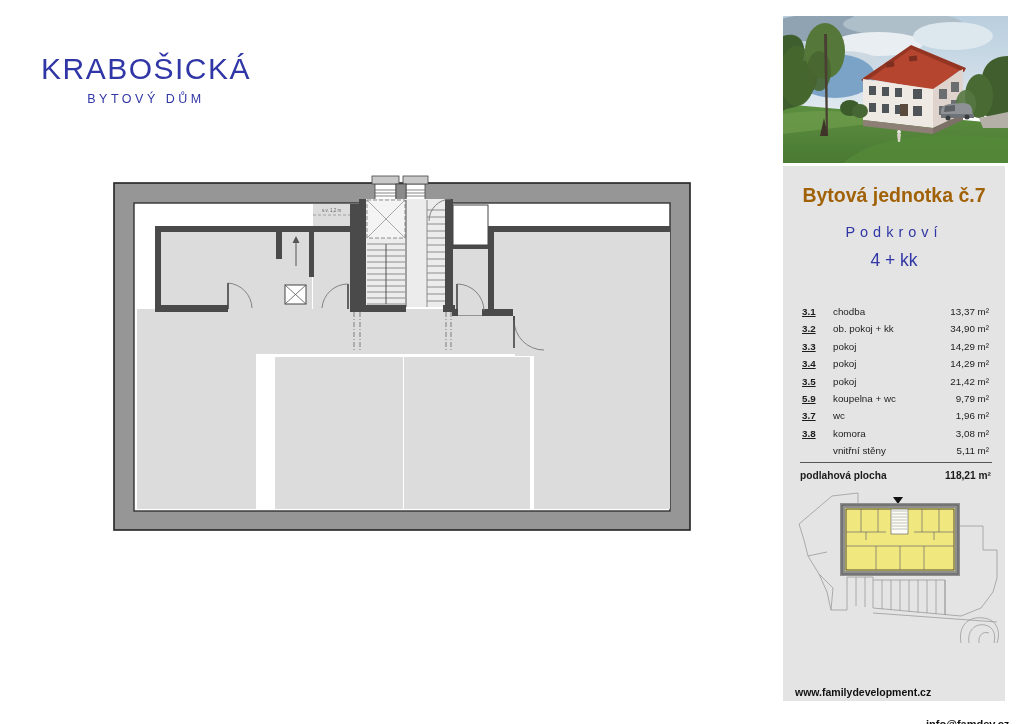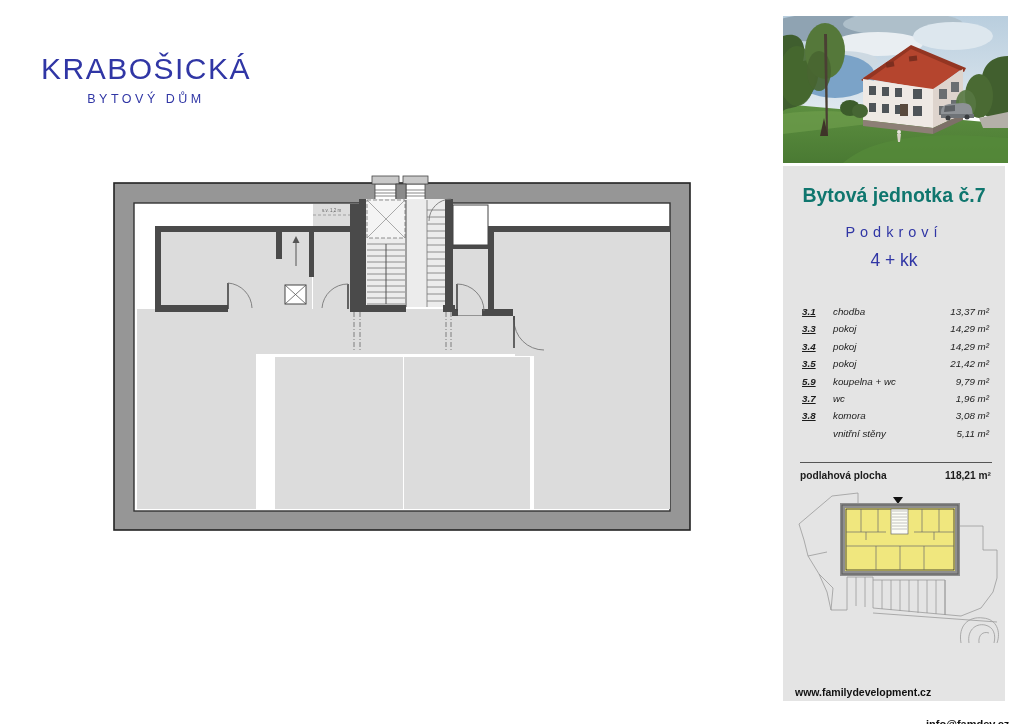--- a/index.html
+++ b/index.html
@@ -98,30 +98,31 @@
   <rect x="158" y="98" width="33" height="4" fill="#6f7377"></rect>
   <circle cx="165" cy="102" r="2.5" fill="#3a3d40"></circle>
     <circle cx="184" cy="101" r="2.5" fill="#3a3d40"></circle>
 
   <circle cx="116" cy="116" r="2" fill="#e8e4de"></circle>
     <path d="M114,118 l4,0 l-1,8 l-2,0 Z" fill="#d8d2c8"></path>
 </svg>
 
 <div class="abs" style="left:783px;top:166px;width:222px;height:535px;background:#e4e4e4;"></div>
 
-<div class="abs" style="left:783px;top:184px;width:222px;text-align:center;font-size:19.5px;font-weight:bold;color:#0f766e;">Bytová jednotka č.7</div>
+<div class="abs" style="left:783px;top:184px;width:222px;text-align:center;font-size:19.5px;font-weight:bold;color:#a16207;">Bytová jednotka č.7</div>
 
 <div class="abs blue" style="left:783px;top:224px;width:222px;text-align:center;font-size:14.5px;letter-spacing:5px;">Podkroví</div>
 
 <div class="abs blue" style="left:783px;top:250px;width:222px;text-align:center;font-size:17.5px;">4 + kk</div>
 
-<div class="abs" style="left:802px;top:306px;width:187px;font-size:9.8px;color:#1c1c1c;font-style:italic;">
+<div class="abs" style="left:802px;top:306px;width:187px;font-size:9.8px;color:#1c1c1c;">
 
   <div style="height:17.4px;"><span style="display:inline-block;width:31px;font-weight:bold;"><u>3.1</u></span>chodba<span style="float:right;">13,37 m²</span></div>
 
+  <div style="height:17.4px;"><span style="display:inline-block;width:31px;font-weight:bold;"><u>3.2</u></span>ob. pokoj + kk<span style="float:right;">34,90 m²</span></div>
 
   <div style="height:17.4px;"><span style="display:inline-block;width:31px;font-weight:bold;"><u>3.3</u></span>pokoj<span style="float:right;">14,29 m²</span></div>
 
   <div style="height:17.4px;"><span style="display:inline-block;width:31px;font-weight:bold;"><u>3.4</u></span>pokoj<span style="float:right;">14,29 m²</span></div>
 
   <div style="height:17.4px;"><span style="display:inline-block;width:31px;font-weight:bold;"><u>3.5</u></span>pokoj<span style="float:right;">21,42 m²</span></div>
 
   <div style="height:17.4px;"><span style="display:inline-block;width:31px;font-weight:bold;"><u>5.9</u></span>koupelna + wc<span style="float:right;">9,79 m²</span></div>
 
   <div style="height:17.4px;"><span style="display:inline-block;width:31px;font-weight:bold;"><u>3.7</u></span>wc<span style="float:right;">1,96 m²</span></div>

